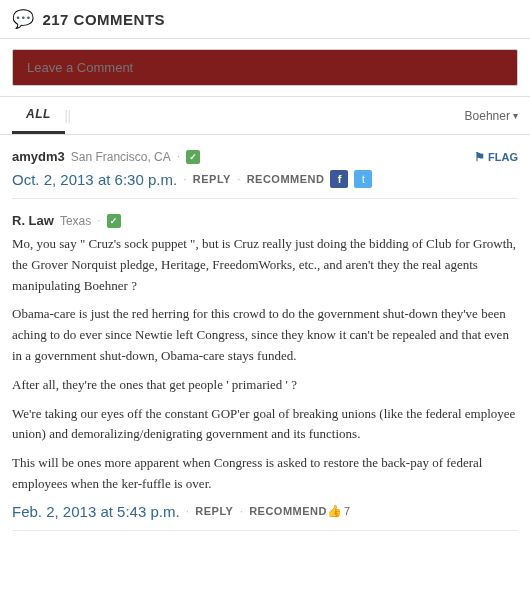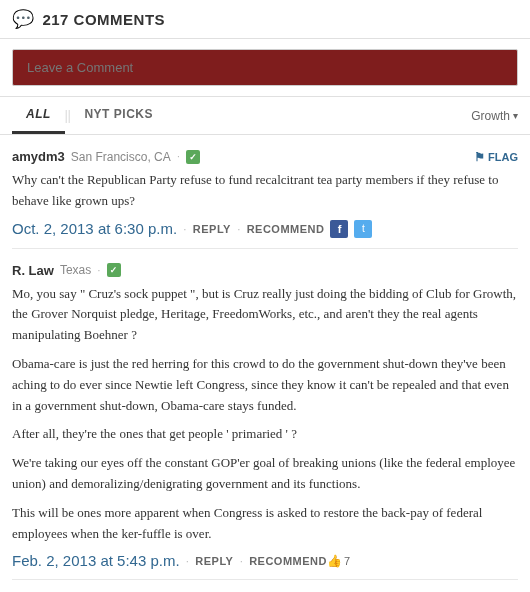--- a/index.html
+++ b/index.html
@@ -247,46 +247,42 @@
   <input class="comment-input" type="text" placeholder="Leave a Comment" style="">
 </div>
 
 <div class="tabs-bar">
   <div class="tabs-left">
     <div class="tab active">
       <span>ALL</span>
     </div>
     <span class="tab-divider">|</span>
     <span class="tab-divider">|</span>
-    <div class="tab">
-      <span>NYT PICKS</span>
-    </div>
   </div>
   <div class="sort-dropdown">
-    <span>Growth</span>
+    <span>Boehner</span>
     <span class="arrow">▾</span>
   </div>
 </div>
 
 <div class="comments-list">
 
   <div class="comment-item" id="comment-1">
     <div class="comment-meta">
       <div class="comment-meta-left">
         <span class="commenter-name">amydm3</span>
         <span class="commenter-location">San Francisco, CA</span>
         <span class="dot-separator">·</span>
         <span class="verified-badge">✓</span>
       </div>
       <div class="flag-link">
         <span class="flag-icon">⚑</span>
         <span>FLAG</span>
       </div>
     </div>
-    <div class="comment-body">Why can't the Republican Party refuse to fund recalcitrant tea party members if they refuse to behave like grown ups?</div>
     <div class="comment-actions">
       <span class="comment-date">Oct. 2, 2013 at 6:30 p.m.</span>
       <span class="action-separator">·</span>
       <span class="action-link">REPLY</span>
       <span class="action-separator">·</span>
       <span class="action-link">RECOMMEND</span>
       <span class="social-icons">
         <span class="fb-icon">f</span>
         <span class="tw-icon">t</span>
       </span>

